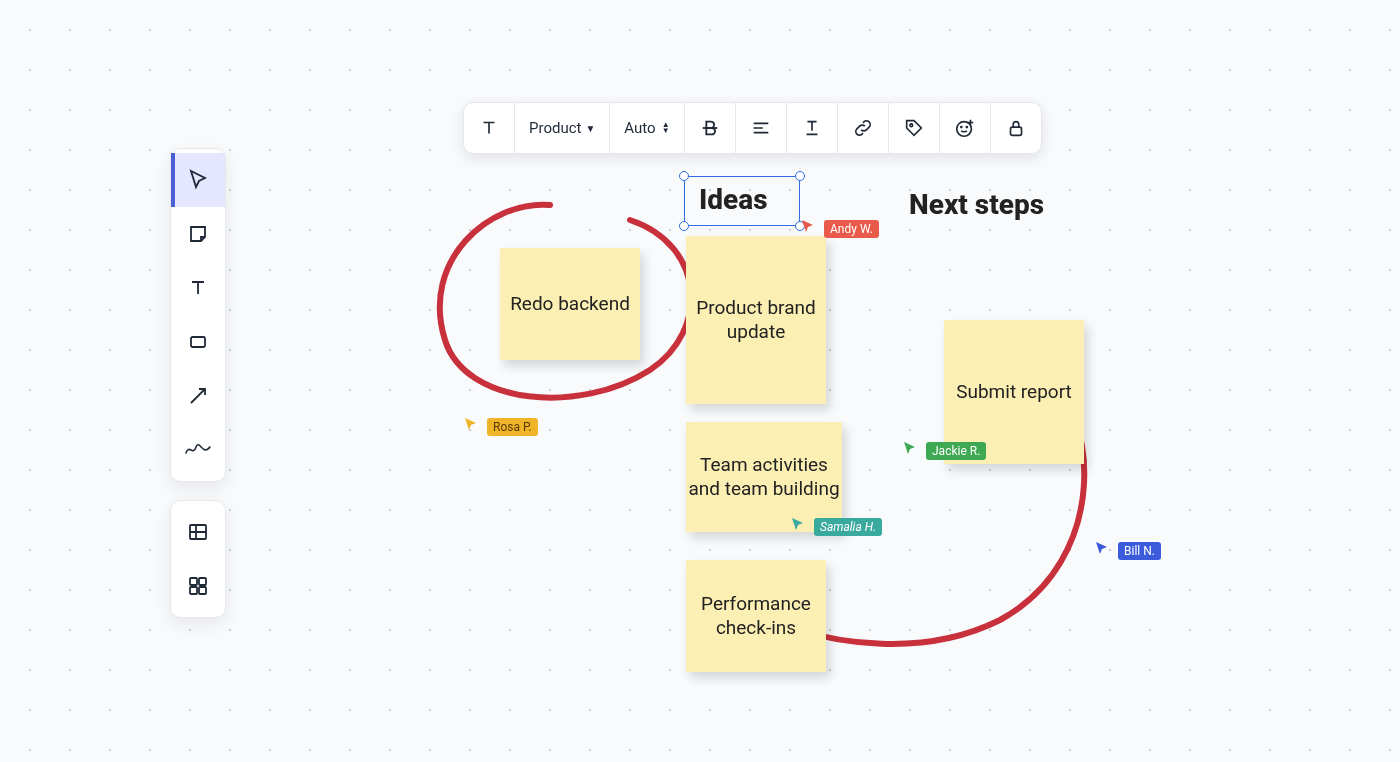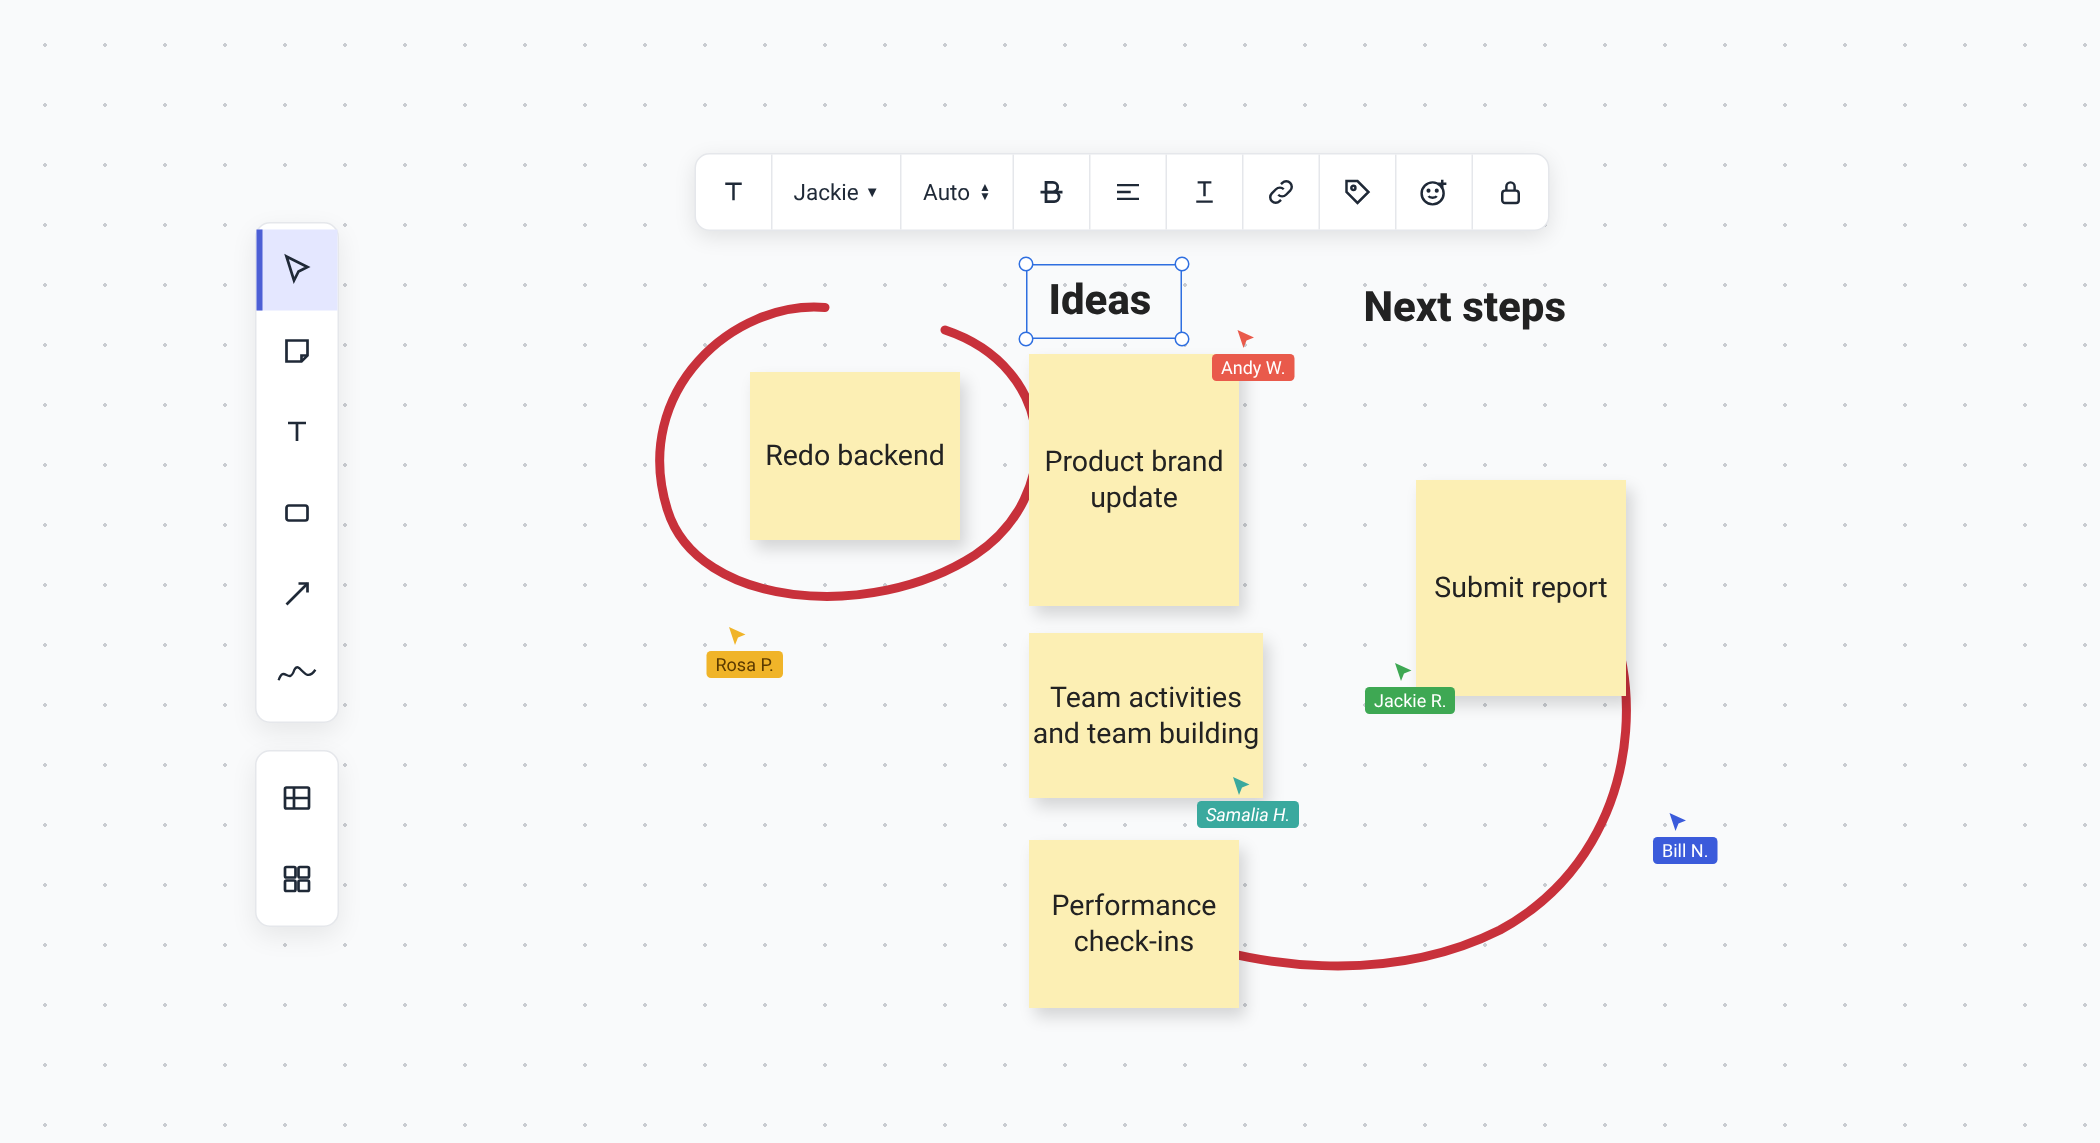--- a/index.html
+++ b/index.html
@@ -135,22 +135,21 @@
     color: #222;
     line-height: 1.25;
     z-index: 15;
   }
 
   
   .collab {
     position: absolute;
     z-index: 40;
     display: flex;
-    flex-direction: column;
-    align-items: center;
+    align-items: flex-start;
   }
   .collab svg.cur { width: 16px; height: 16px; }
   .collab .tag {
     color: #fff;
     font-size: 12px;
     padding: 2px 6px;
     border-radius: 3px;
     margin-top: 2px;
     margin-left: 8px;
     white-space: nowrap;
@@ -222,21 +221,21 @@
   </div>
 </div>
 
 <div class="fmt-toolbar">
   <div class="fmt-cell">
     <svg viewBox="0 0 24 24" fill="none" stroke="#1f2937" stroke-width="1.8">
         <path d="M6 6h12M12 6v12"></path>
       </svg>
   </div>
   <div class="fmt-cell fmt-font">
-    <span>Jackie</span>
+    <span>Product</span>
     <span class="caret">▼</span>
   </div>
   <div class="fmt-cell fmt-size">
     <span>Auto</span>
     <span class="stepper">
         <span>▲</span>
         <span>▼</span>
       </span>
   </div>
   <div class="fmt-cell">
@@ -277,21 +276,21 @@
       </svg>
   </div>
   <div class="fmt-cell">
     <svg viewBox="0 0 24 24" fill="none" stroke="#1f2937" stroke-width="1.8">
         <rect x="6" y="11" width="12" height="9" rx="2"></rect>
         <path d="M9 11V8a3 3 0 0 1 6 0v3"></path>
       </svg>
   </div>
 </div>
 
-<div class="selected-box" style="left:684px; top:176px; width:104px; height:50px;">
+<div class="selected-box" style="left:684px; top:176px; width:116px; height:50px;">
   <div class="sel-handle sel-tl"></div>
   <div class="sel-handle sel-tr"></div>
   <div class="sel-handle sel-bl"></div>
   <div class="sel-handle sel-br"></div>
   <span class="canvas-heading" style="position:static;">Ideas</span>
 </div>
 
 <div class="canvas-heading" style="left:909px; top:188px;">Next steps</div>
 
 <div class="sticky" style="left:500px; top:248px; width:140px; height:112px;">Redo backend</div>

